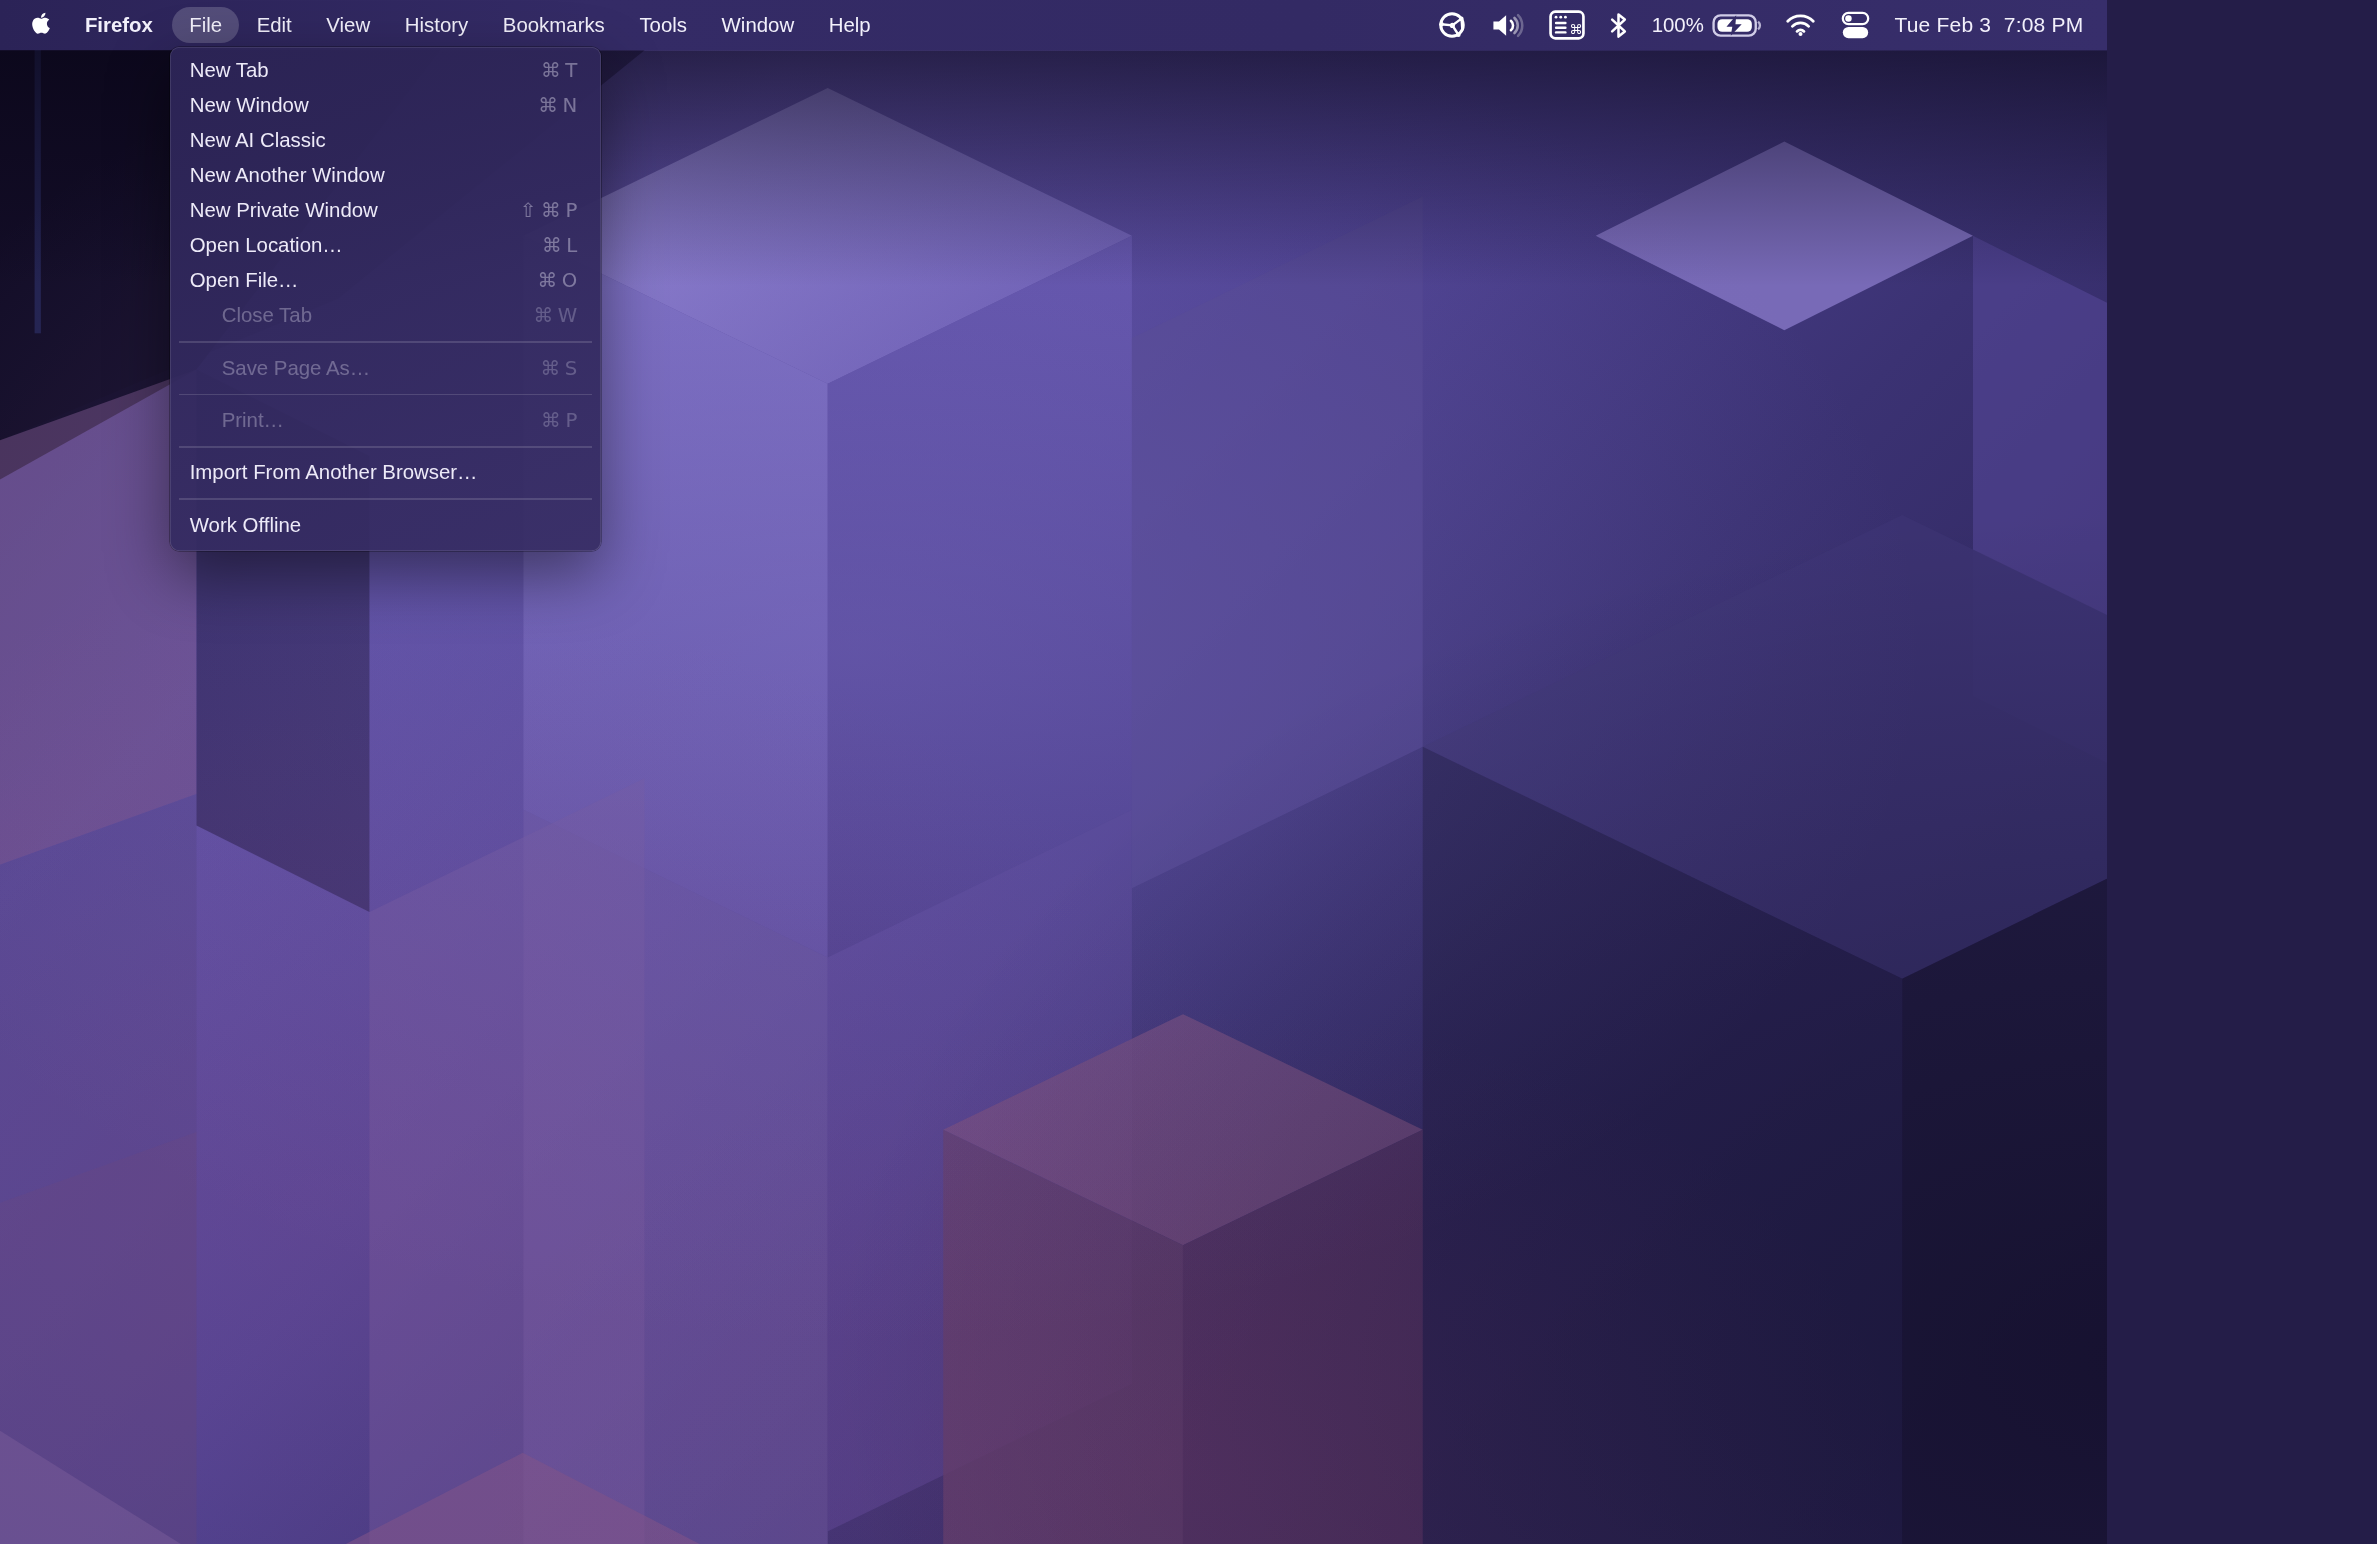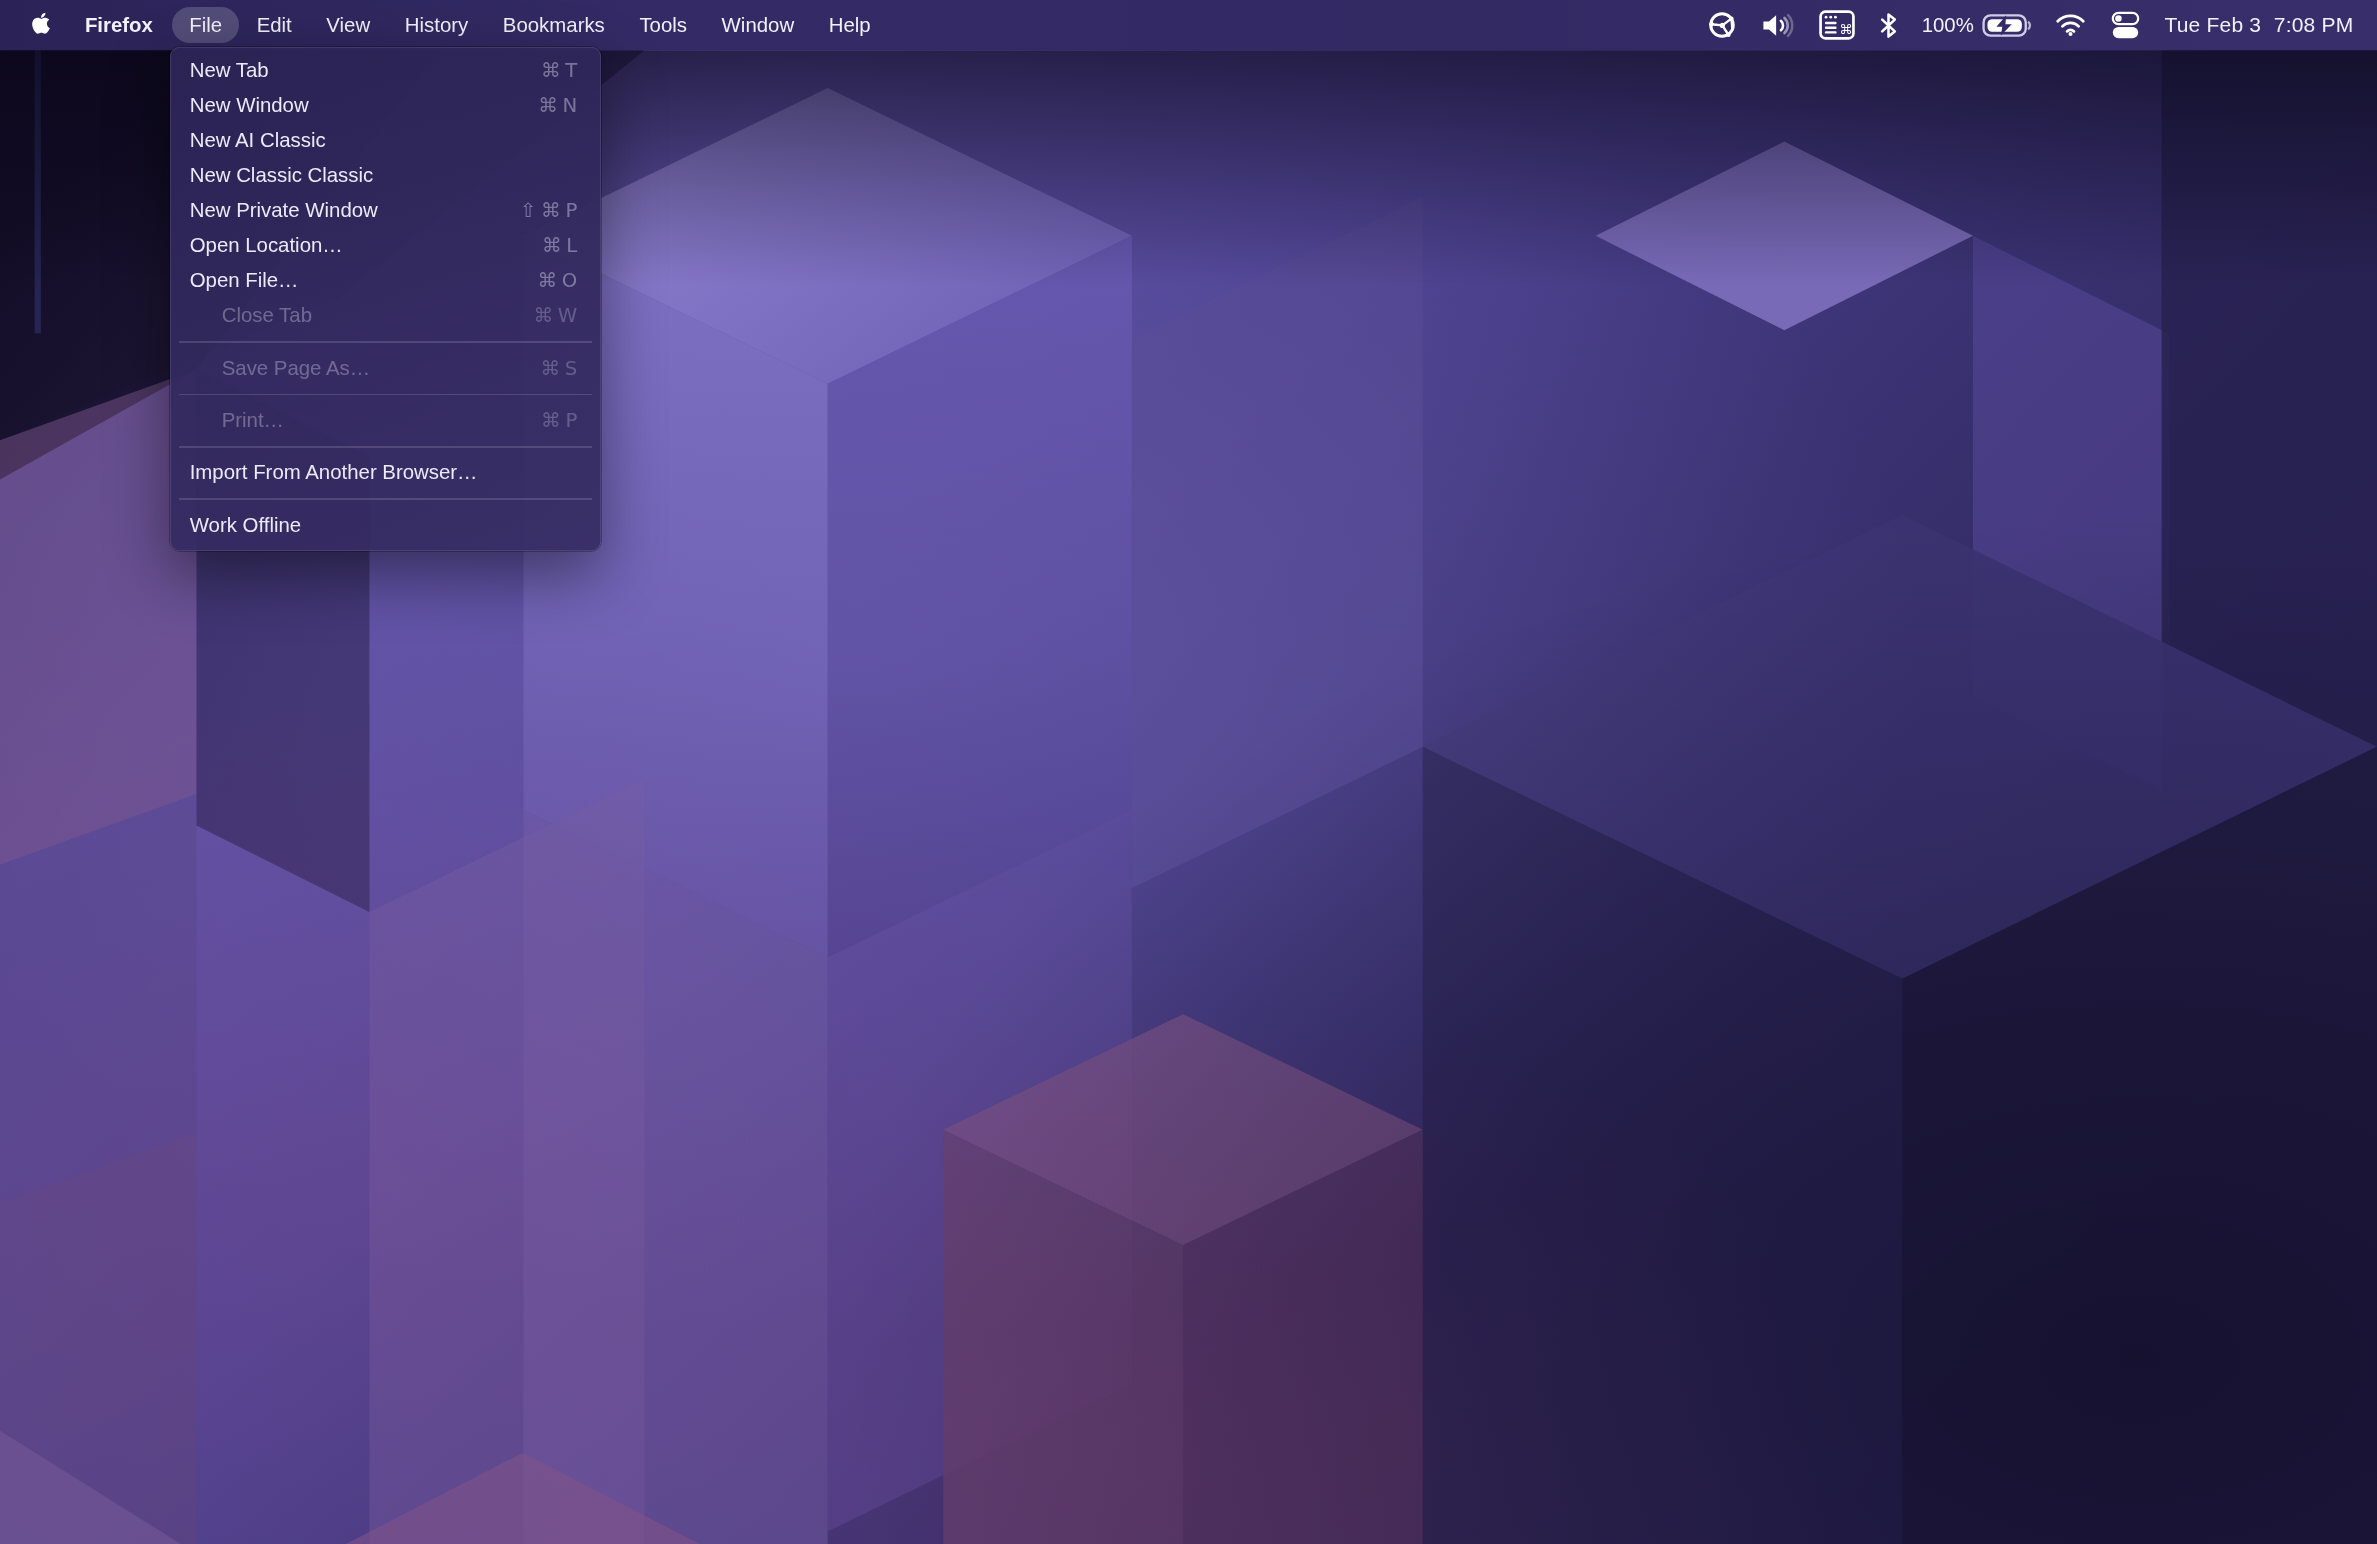--- a/index.html
+++ b/index.html
@@ -1,16 +1,16 @@
 <!DOCTYPE html>
 <html style="font-size:12.6px"><head>
 <meta charset="utf-8">
 <style>
   html,body{margin:0;padding:0;background:#241d48;overflow:hidden;}
-  .screen{position:relative;width:2377px;height:1544px;overflow:hidden;
+  .screen{position:relative;width:2107px;height:1544px;overflow:hidden;
           font-family:"Liberation Sans","DejaVu Sans",sans-serif;
           -webkit-font-smoothing:antialiased;}
   .wallpaper{position:absolute;inset:0;z-index:0;display:block;}
 
   
   .menubar{position:absolute;top:0;left:0;width:100%;height:50px;z-index:10;
            display:flex;align-items:center;padding:0 23.6px;box-sizing:border-box;
            color:#f2f0fb;font-size:20.4px;
            background:linear-gradient(90deg,#2b2357 0%,#342b66 28%,#332a64 62%,#372e6b 100%);}
   .apple-wrap{display:flex;align-items:center;margin:0 14px 0 6.3px;}
@@ -231,21 +231,21 @@
           <span class="sc">⌘T</span>
         </div>
         <div class="mi">
           <span class="lbl">New Window</span>
           <span class="sc">⌘N</span>
         </div>
         <div class="mi">
           <span class="lbl">New AI Classic</span>
         </div>
         <div class="mi">
-          <span class="lbl">New Classic Classic</span>
+          <span class="lbl">New Another Window</span>
         </div>
         <div class="mi">
           <span class="lbl">New Private Window</span>
           <span class="sc">⇧⌘P</span>
         </div>
         <div class="mi">
           <span class="lbl">Open Location…</span>
           <span class="sc">⌘L</span>
         </div>
         <div class="mi">

